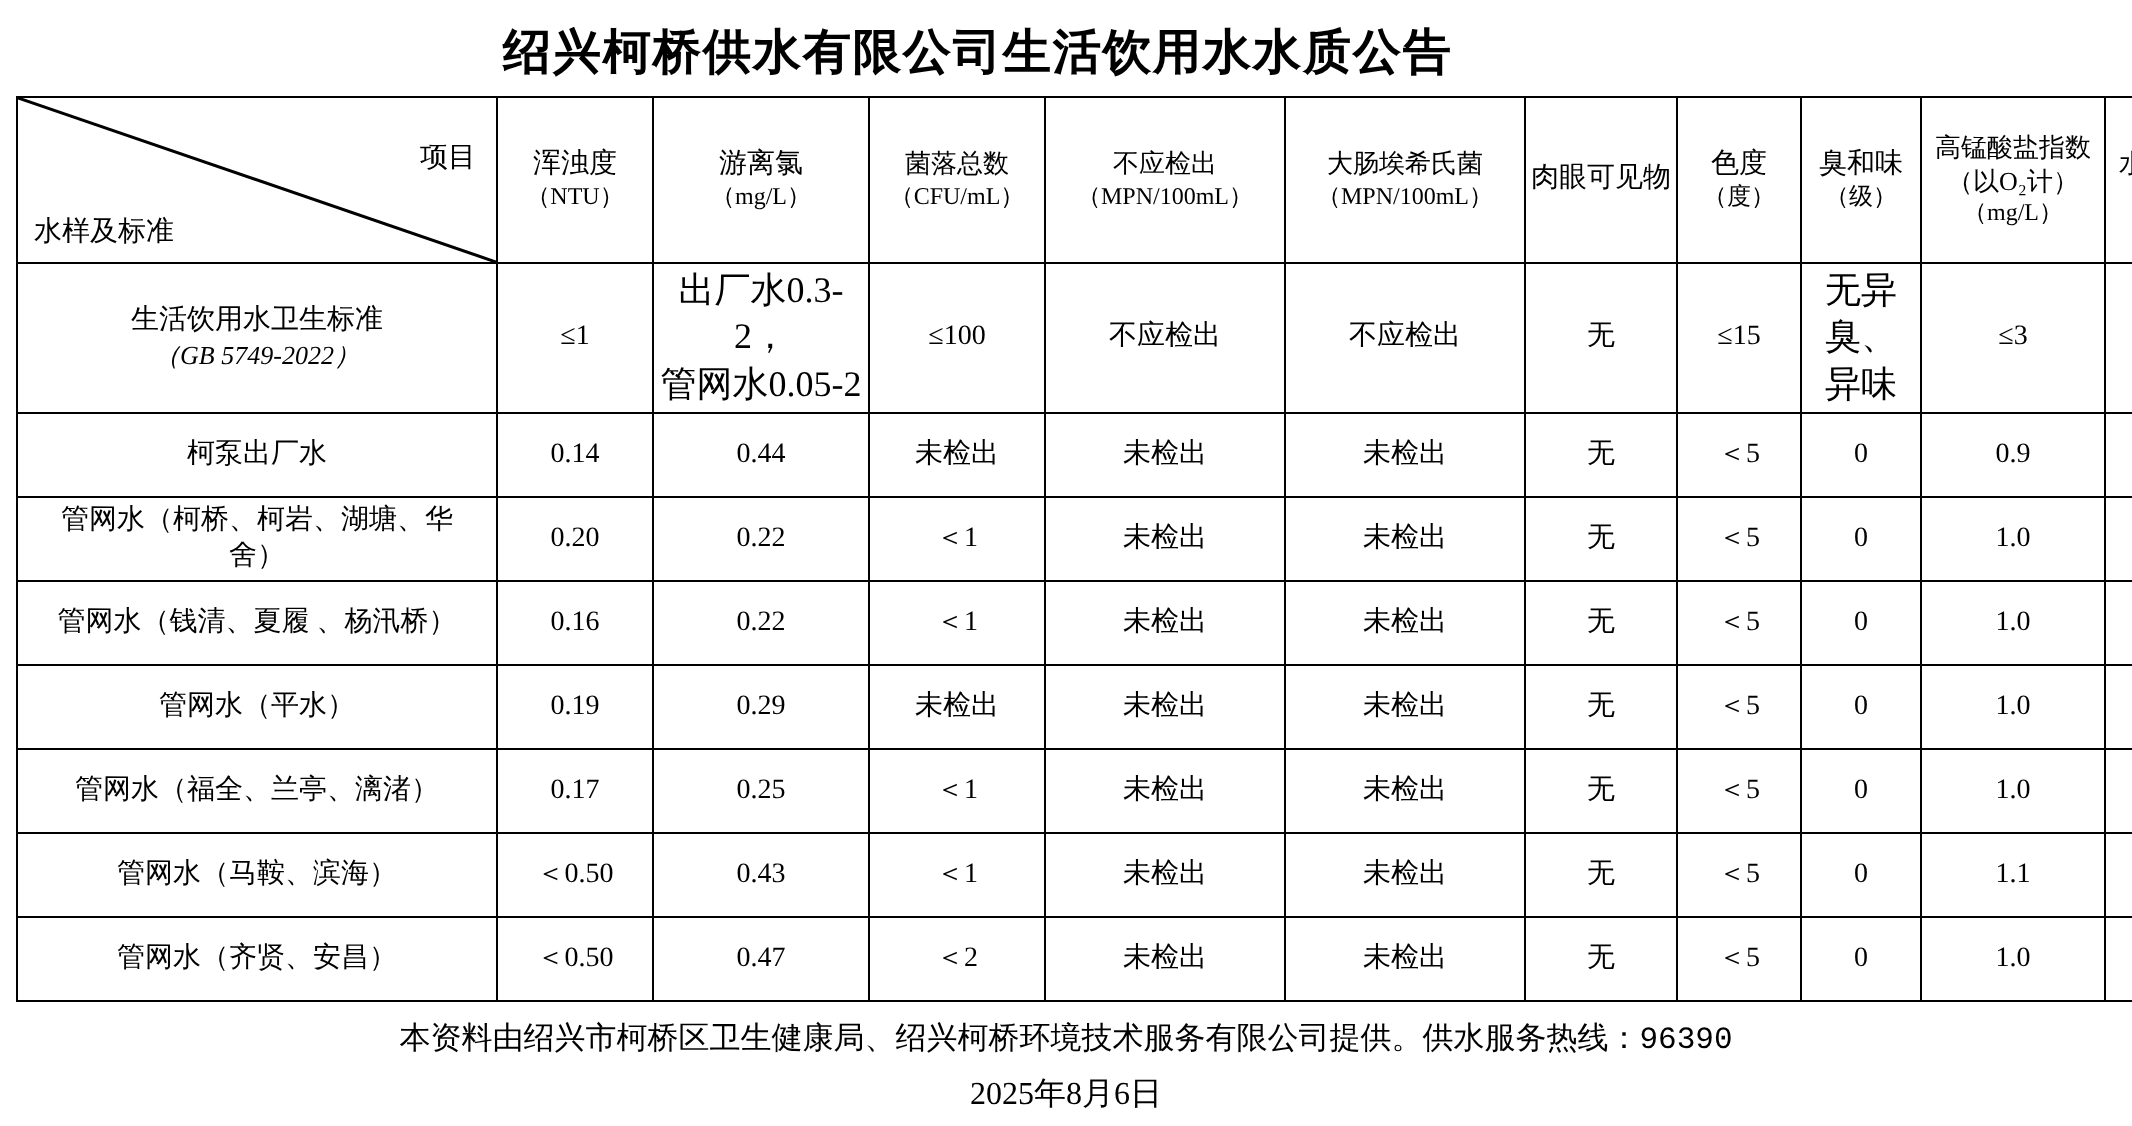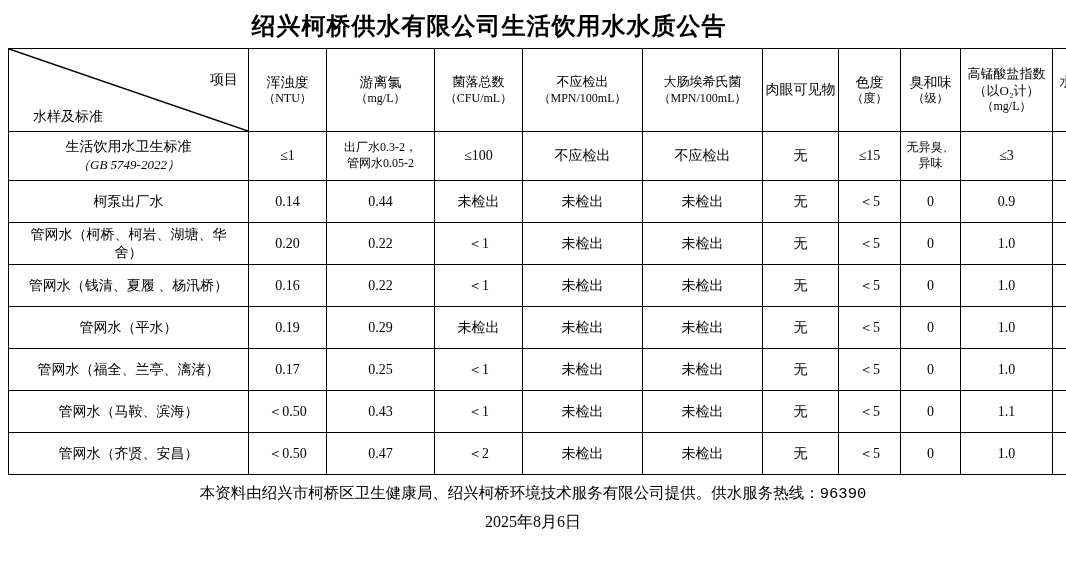--- a/index.html
+++ b/index.html
@@ -67,21 +67,21 @@
     height: 100%;
   }
   .corner .lbl-item {
     position: absolute;
     right: 10px;
     top: 22px;
     font-size: 14px;
   }
   .corner .lbl-sample {
     position: absolute;
-    left: 24px;
+    left: 8px;
     bottom: 6px;
     font-size: 14px;
   }
   .hdr .unit {
     font-size: 12px;
     display: block;
   }
   .hdr .name {
     display: block;
     font-size: 14px;
@@ -96,21 +96,21 @@
   .std .std-name {
     font-size: 14px;
     line-height: 1.3;
   }
   .std .std-name small {
     display: block;
     font-size: 13px;
     font-style: italic;
   }
   .std .twoline {
-    font-size: 12px;
+    font-size: 18px;
     line-height: 1.3;
   }
   tbody tr.data td {
     height: 37px;
   }
   td.rowname {
     font-size: 15px;
     padding: 1px 4px;
     line-height: 1.25;
   }

